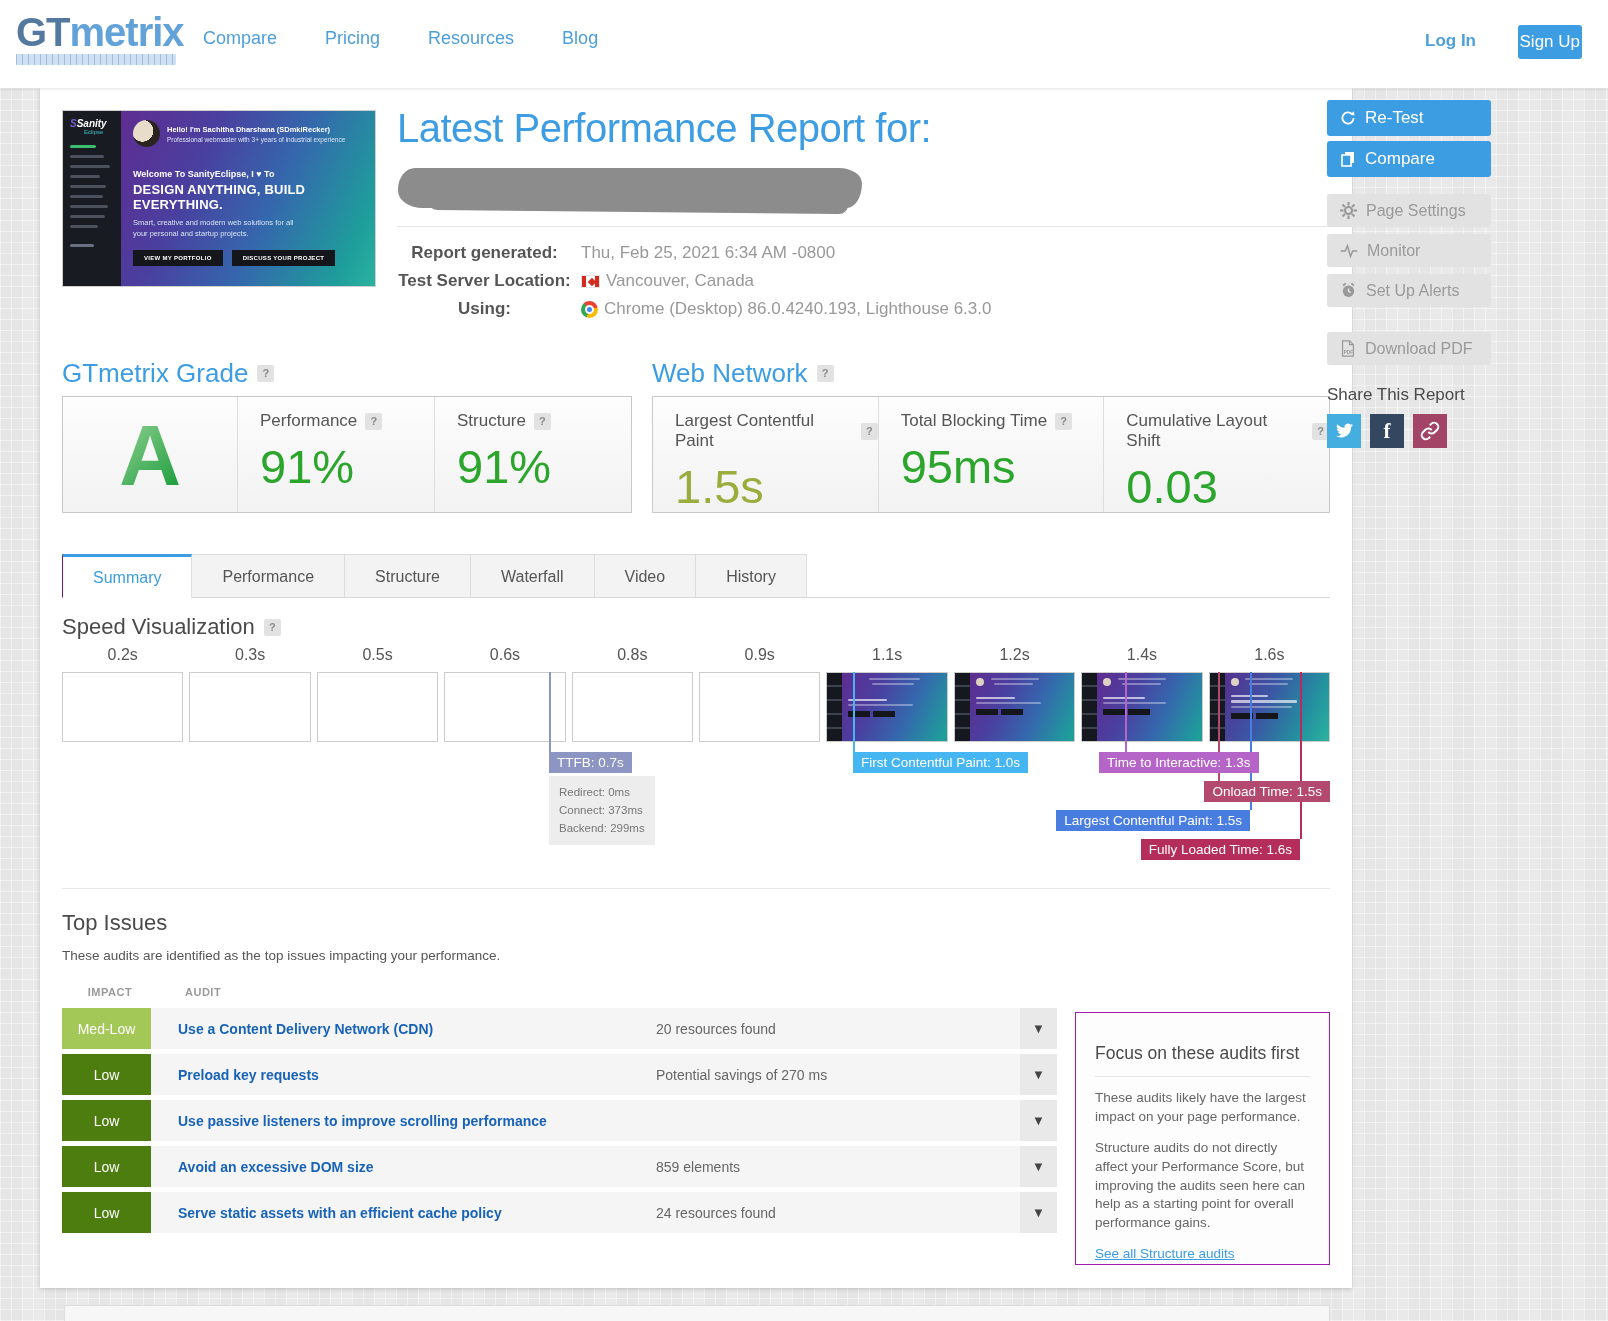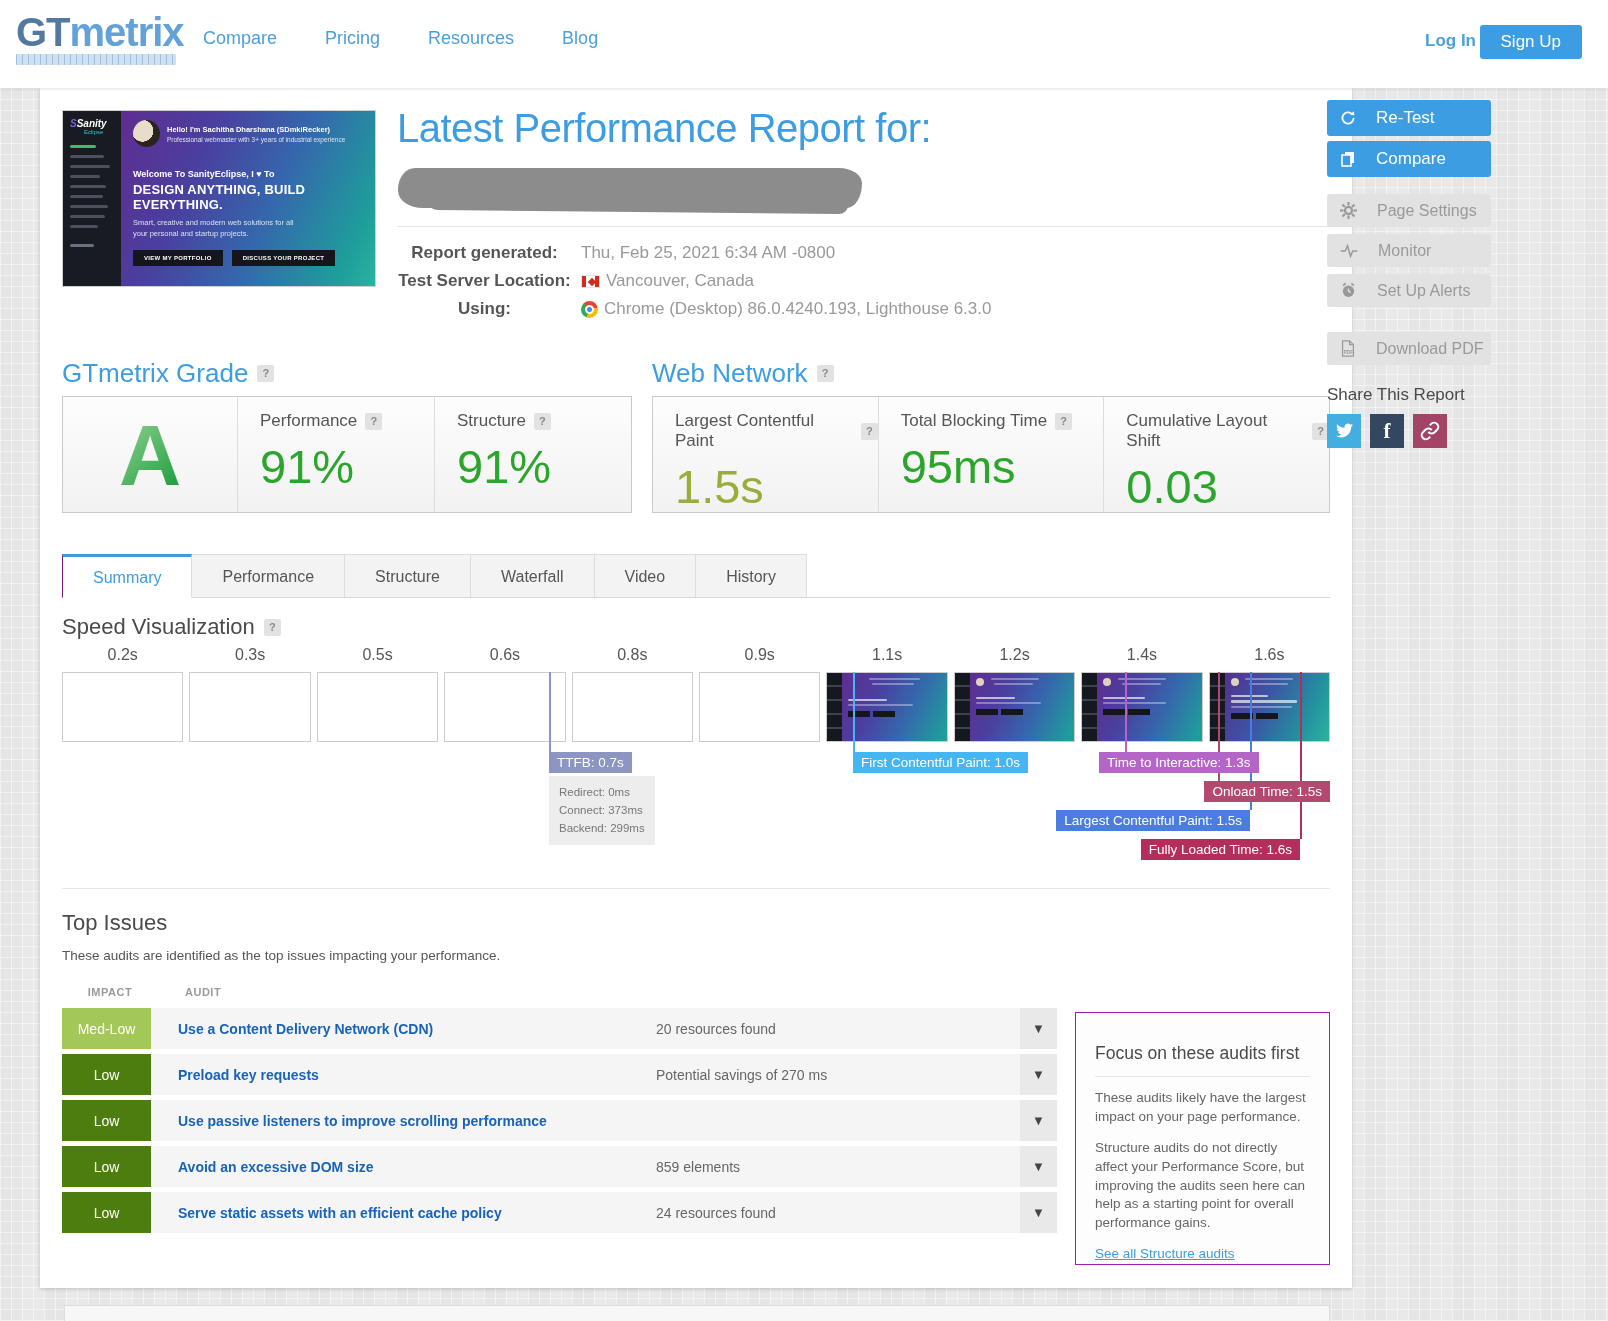--- a/index.html
+++ b/index.html
@@ -20,21 +20,21 @@
   .logo { position:absolute; left:16px; top:12px; cursor:pointer; }
   .logo-text { font-size:40px; font-weight:bold; letter-spacing:-1px; line-height:40px; }
   .logo-gt { color:#54799f; }
   .logo-metrix { color:#62a2d9; }
   .logo-ruler { width:160px; height:11px; margin-top:2px; background:#cfe0f2;
     background-image:repeating-linear-gradient(90deg, #9fbfdd 0 1px, transparent 1px 6px); border-radius:1px; }
   .topnav { position:absolute; left:203px; top:28px; display:flex; gap:48px; }
   .topnav a { color:#4d9fda; font-size:18px; text-decoration:none; cursor:pointer; }
   .login-link { position:absolute; right:132px; top:31px; color:#4d9fda; font-size:17px; cursor:pointer;font-weight:bold; }
   .signup-btn { position:absolute; right:26px; top:25px; background:#3d9de2; color:#fff; font-size:17px;
-    padding:7px 21px; border-radius:3px; border:none; cursor:pointer; }
+    padding:7px 2px; border-radius:3px; border:none; cursor:pointer; }
 
   
   .page { position:relative; height:1233px; }
   .card { position:absolute; left:40px; top:0; width:1312px; height:1200px; background:#fff;
     box-shadow:0 1px 4px rgba(0,0,0,.18); }
   .bottom-strip { position:absolute; left:64px; top:1217px; width:1266px; height:16px;
     background:#f7f7f7; border:1px solid #ddd; border-bottom:none; border-radius:2px 2px 0 0; }
 
   
   .thumb { left:22px; top:22px; width:314px; height:177px; border:1px solid #cfcfcf; display:flex; overflow:hidden; background:#fff; }
@@ -139,21 +139,21 @@
   .issue-chevron { width:37px; background:#e9e9e9; display:flex; align-items:center; justify-content:center;
     color:#444; font-size:13px; cursor:pointer; }
 
   .focus-box { left:1035px; top:924px; width:255px; height:253px; background:#fdfdfd; border:1px solid #a21caf; padding:30px 19px; }
   .focus-box h4 { font-size:17.5px; color:#4a4a4a; font-weight:500; padding-bottom:12px; border-bottom:1px solid #e5e5e5; }
   .focus-box p { font-size:13.5px; color:#666; line-height:1.4; margin-top:12px; }
   .focus-box a { display:inline-block; margin-top:13px; font-size:13.5px; color:#3d9de2; text-decoration:underline; cursor:pointer; }
 
   
   .side { position:absolute; left:1327px; top:12px; width:164px; }
-  .sbtn { display:flex; align-items:center; gap:20px; width:164px; border-radius:3px; cursor:pointer; padding-left:13px; }
+  .sbtn { display:flex; align-items:center; gap:9px; width:164px; border-radius:3px; cursor:pointer; padding-left:13px; }
   .sbtn svg { flex-shrink:0; }
   .sbtn-blue { background:#3d9de2; color:#fff; height:36px; font-size:17px; margin-bottom:5px; }
   .sbtn-gray { background:#e2e2e2; color:#9a9a9a; height:33px; font-size:16px; margin-bottom:7px; }
   .share-head { font-size:17px; color:#4a4a4a; font-weight:500; margin:20px 0 9px; }
   .share-row { display:flex; gap:9px; }
   .share-sq { width:34px; height:34px; display:flex; align-items:center; justify-content:center; cursor:pointer; }
   .sq-tw { background:#45aee0; }
   .sq-fb { background:#344760; color:#fff; font-size:21px; font-weight:bold; font-family:"Liberation Serif",serif; }
   .sq-link { background:#a34467; }
 </style>

